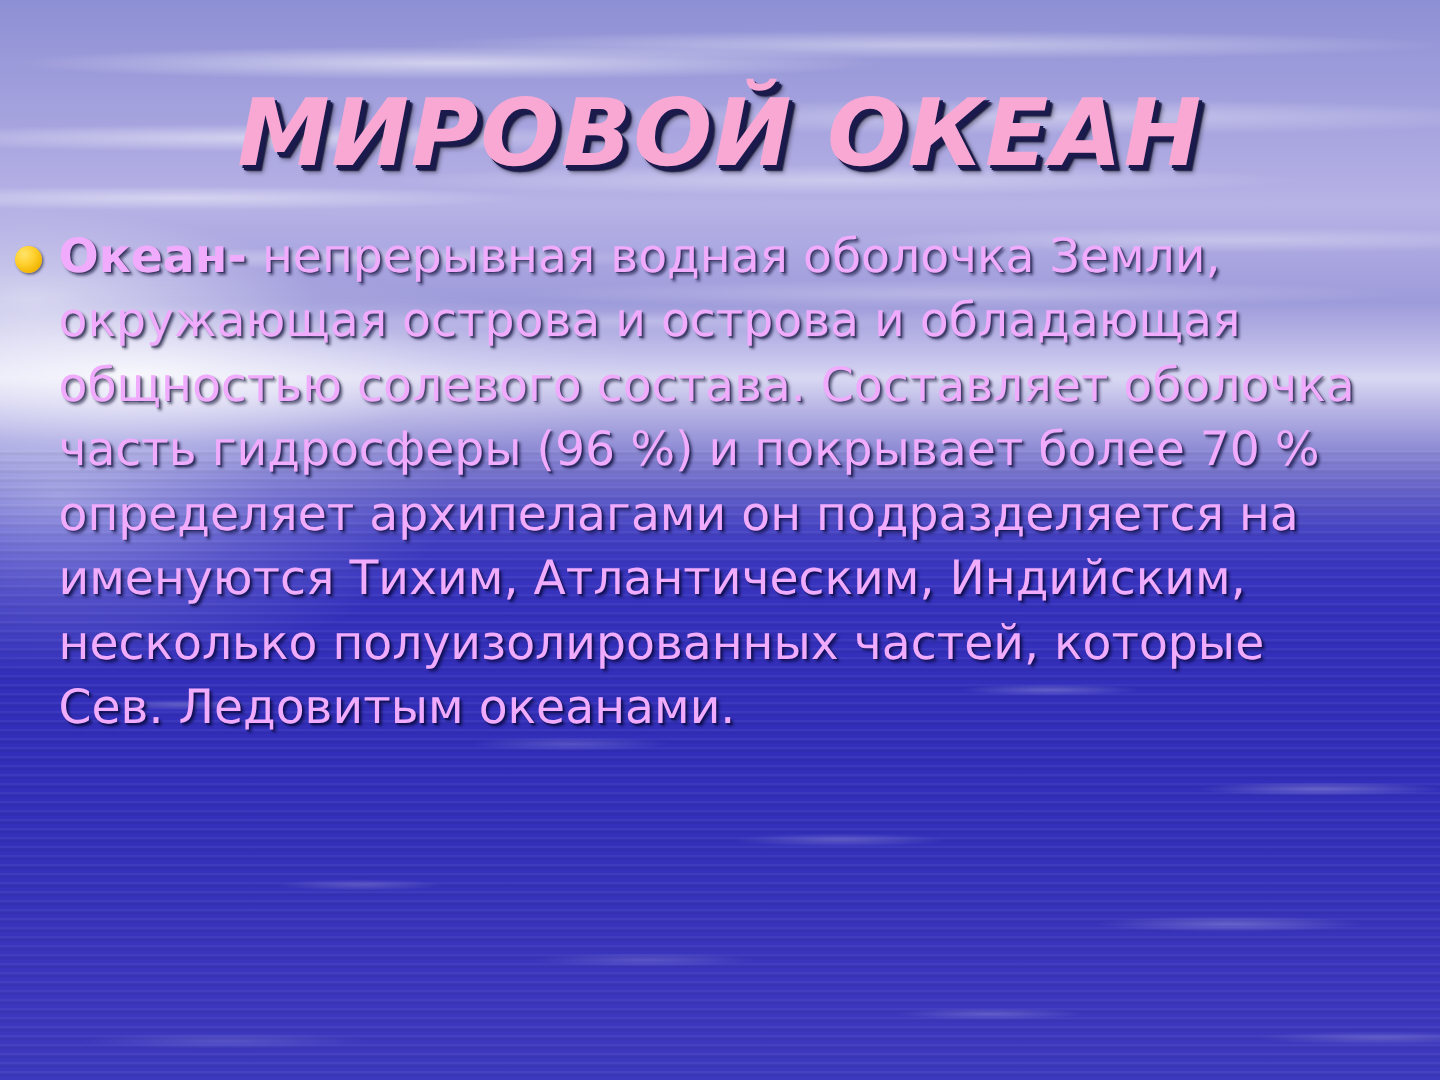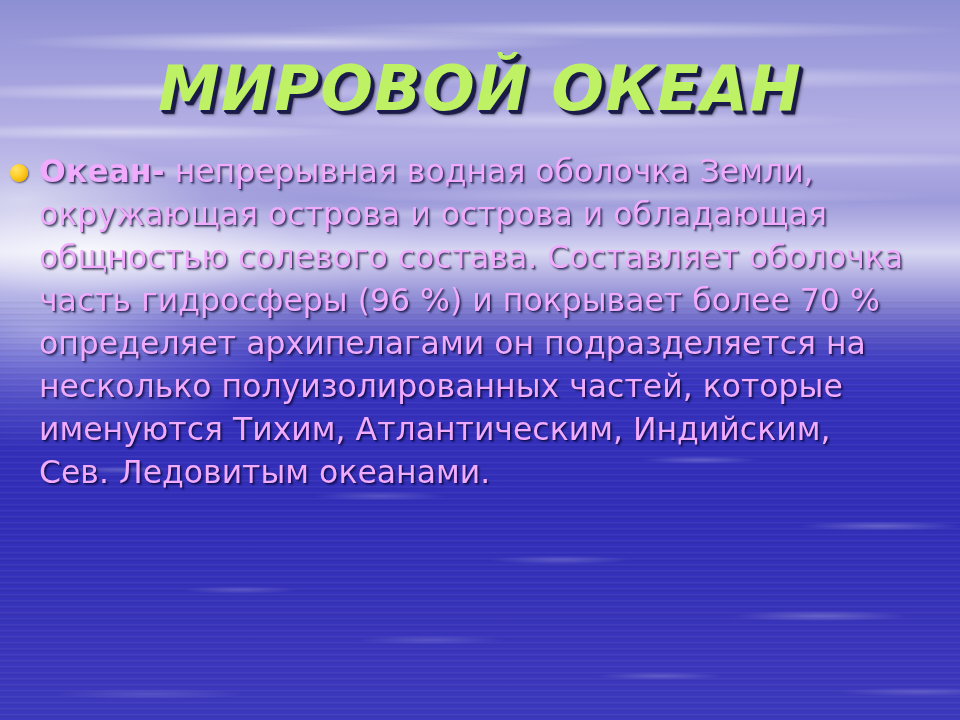--- a/index.html
+++ b/index.html
@@ -135,21 +135,21 @@
   }
   .slide-title {
     display: inline-block;
     margin: 0;
     font-family: "DejaVu Sans", "Liberation Sans", sans-serif;
     font-weight: bold;
     font-style: italic;
     font-size: 62px;
     line-height: 1.0;
     letter-spacing: 1px;
-    color: #bef264;
+    color: #f9a8d4;
     text-shadow:
       3px 3px 0 #1a1a4d,
       4px 4px 1px rgba(10,10,45,0.85),
       2px 2px 0 #1a1a4d,
       5px 5px 3px rgba(0,0,0,0.35);
     white-space: nowrap;
   }
 
   
   .body-area {
@@ -210,20 +210,20 @@
 
   <div class="body-area">
     <div class="bullet-row">
       <span class="bullet-marker"></span>
       <div class="bullet-text">
         <span class="line"><span class="lead">Океан-</span><span> непрерывная водная оболочка Земли,</span></span>
         <span class="line">окружающая острова и острова и обладающая</span>
         <span class="line">общностью солевого состава. Составляет оболочка</span>
         <span class="line">часть гидросферы (96 %) и покрывает более 70 %</span>
         <span class="line">определяет архипелагами он подразделяется на</span>
+        <span class="line">именуются Тихим, Атлантическим, Индийским,</span>
         <span class="line">несколько полуизолированных частей, которые</span>
-        <span class="line">именуются Тихим, Атлантическим, Индийским,</span>
         <span class="line">Сев. Ледовитым океанами.</span>
       </div>
     </div>
   </div>
 
 </div>
 
 </body></html>

